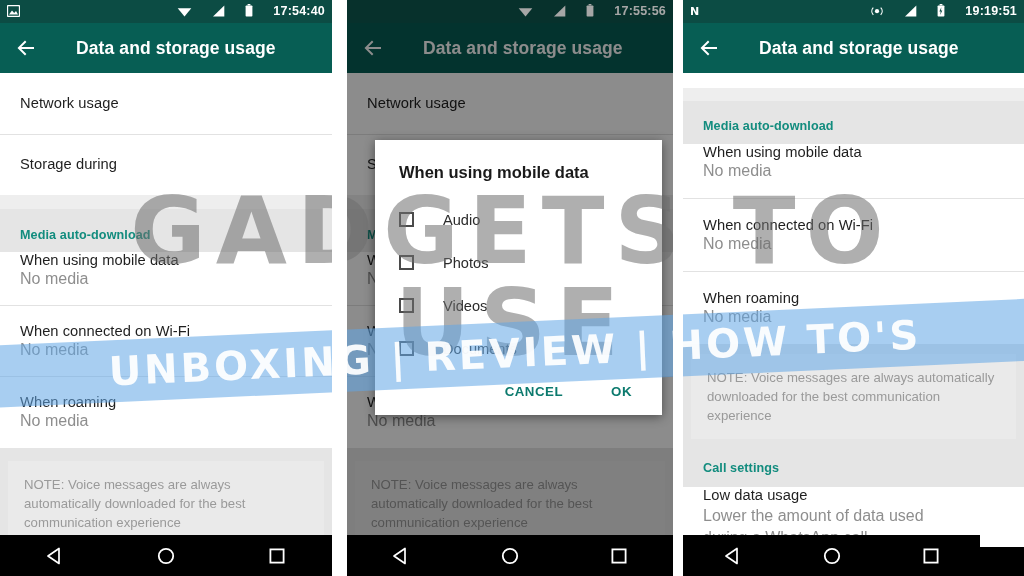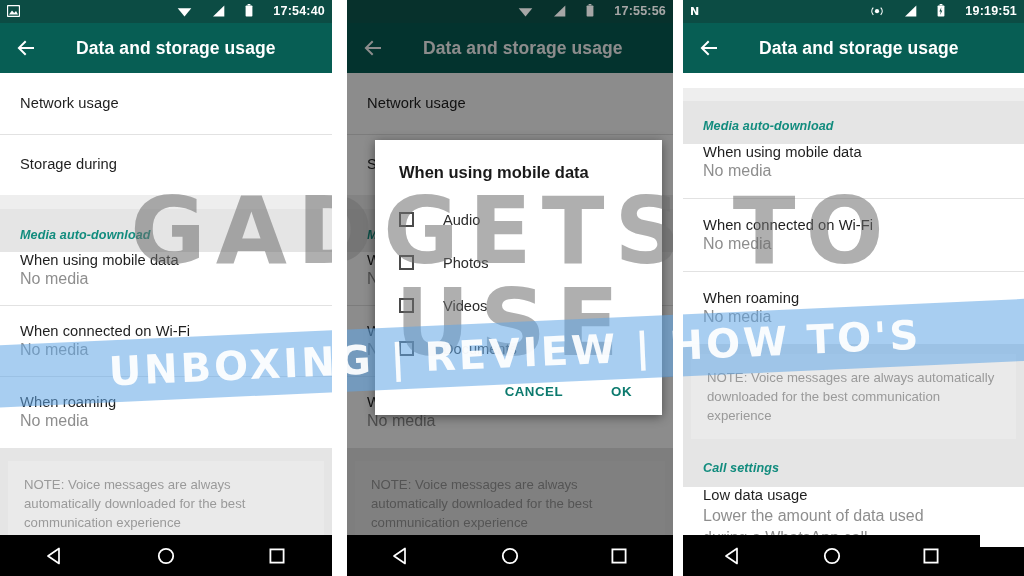--- a/index.html
+++ b/index.html
@@ -83,21 +83,20 @@
     margin-top: 2px;
   }
   .divider { height: 1px; background: #e2e2e2; margin: 0 0 0 0; }
   .gapband { height: 14px; background: #eeeeee; }
   .section-head {
     font-size: 12.6px;
     font-weight: bold;
     color: #128c7e;
     padding: 8px 20px;
     letter-spacing: .1px;
-    font-style: italic;
   }
   .note {
     margin: 0 8px;
     background: #eaeaea;
     padding: 14px 16px;
     font-size: 13.2px;
     color: #9a9a9a;
     line-height: 1.45;
   }
 

